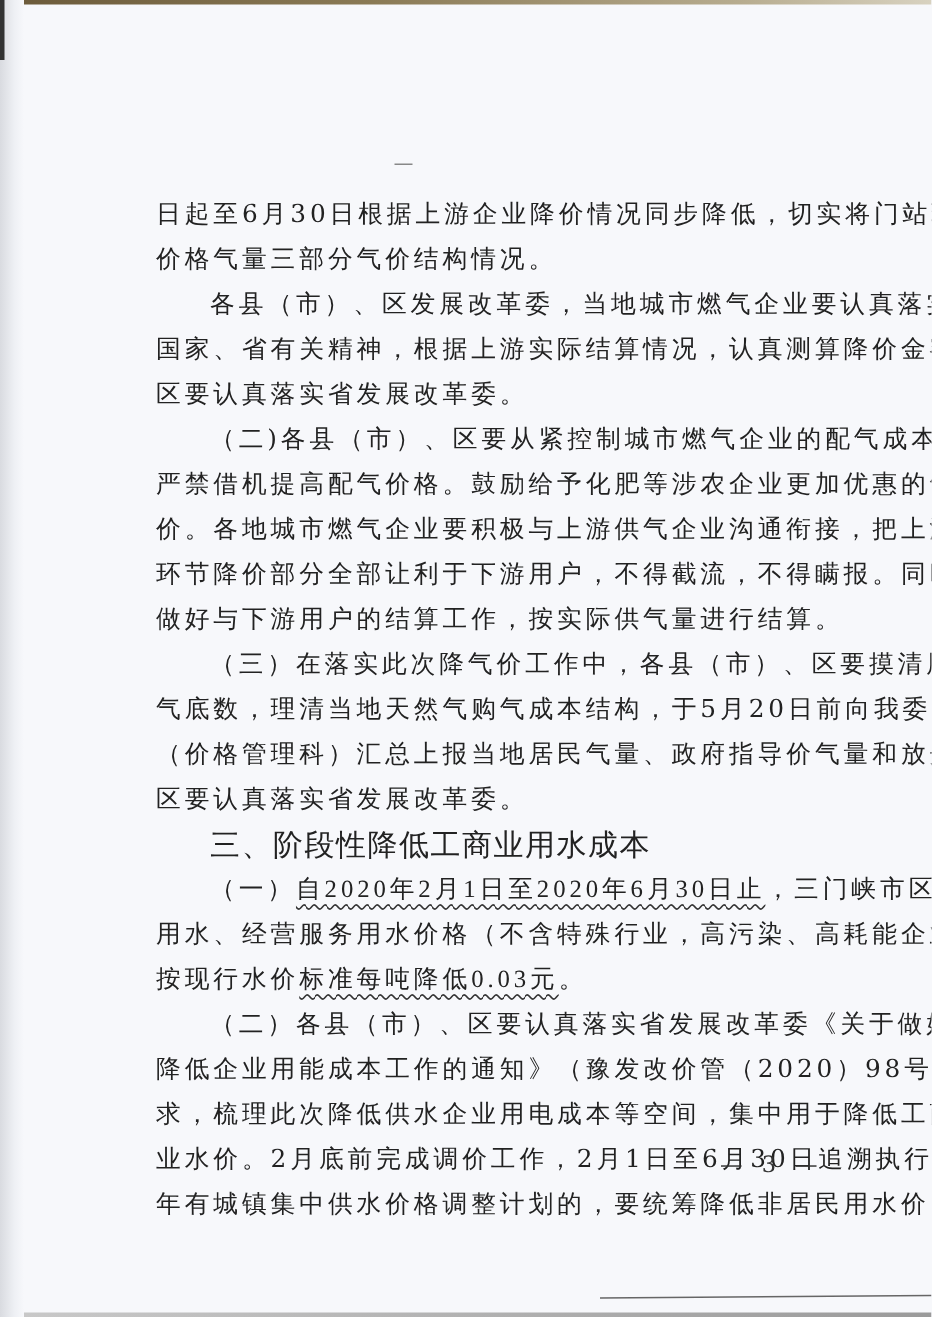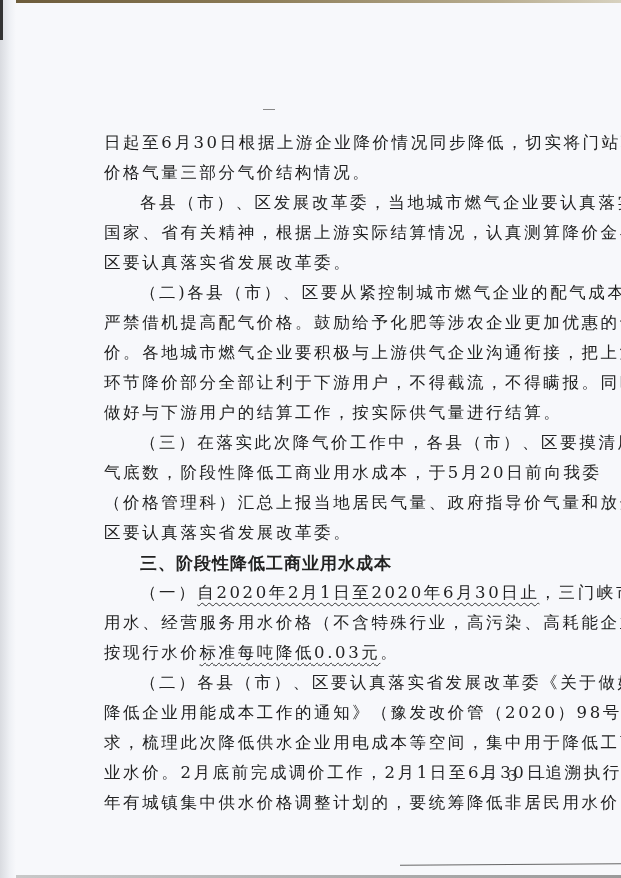--- a/index.html
+++ b/index.html
@@ -35,26 +35,27 @@
     position: absolute; left: 104px; top: 128px; width: 430px;
   }
   .para {
     font-size: 16.5px; line-height: 30px; letter-spacing: 2.6px;
     margin: 0; text-align: justify;
   }
   .line { display: block; white-space: nowrap; }
   .indent { padding-left: 36px; }
   .heading {
     font-family: "DejaVu Sans", "Liberation Sans", sans-serif;
-    font-weight: bold; font-size: 17px; letter-spacing: 1px;
+    font-weight: normal; font-size: 20px; letter-spacing: 1px;
   }
   .underline-hand {
     text-decoration: underline; text-decoration-style: wavy;
     text-decoration-color: #333; text-underline-offset: 4px;
     text-decoration-thickness: 1px;
+    font-family: Liberation Serif, serif;
   }
   .page-number {
     position: absolute; left: 480px; top: 767px;
     font-size: 15px; letter-spacing: 4px; color: #333;
   }
 </style>
 </head>
 <body>
 
 <div class="scan-top"></div>
@@ -79,21 +80,21 @@
   <p class="para">
     <span class="line indent">（二)各县（市）、区要从紧控制城市燃气企业的配气成本，</span>
     <span class="line">严禁借机提高配气价格。鼓励给予化肥等涉农企业更加优惠的气</span>
     <span class="line">价。各地城市燃气企业要积极与上游供气企业沟通衔接，把上游</span>
     <span class="line">环节降价部分全部让利于下游用户，不得截流，不得瞒报。同时</span>
     <span class="line">做好与下游用户的结算工作，按实际供气量进行结算。</span>
   </p>
 
   <p class="para">
     <span class="line indent">（三）在落实此次降气价工作中，各县（市）、区要摸清用</span>
-    <span class="line">气底数，阶段性降低工商业用水成本，于5月20日前向我委</span>
+    <span class="line">气底数，理清当地天然气购气成本结构，于5月20日前向我委</span>
     <span class="line">（价格管理科）汇总上报当地居民气量、政府指导价气量和放开</span>
     <span class="line">区要认真落实省发展改革委。</span>
   </p>
 
   <p class="para">
     <span class="line indent heading">三、阶段性降低工商业用水成本</span>
   </p>
 
   <p class="para">
     <span class="line indent"><span>（一）</span><span class="underline-hand">自2020年2月1日至2020年6月30日止</span><span>，三门峡市区工业</span></span>

